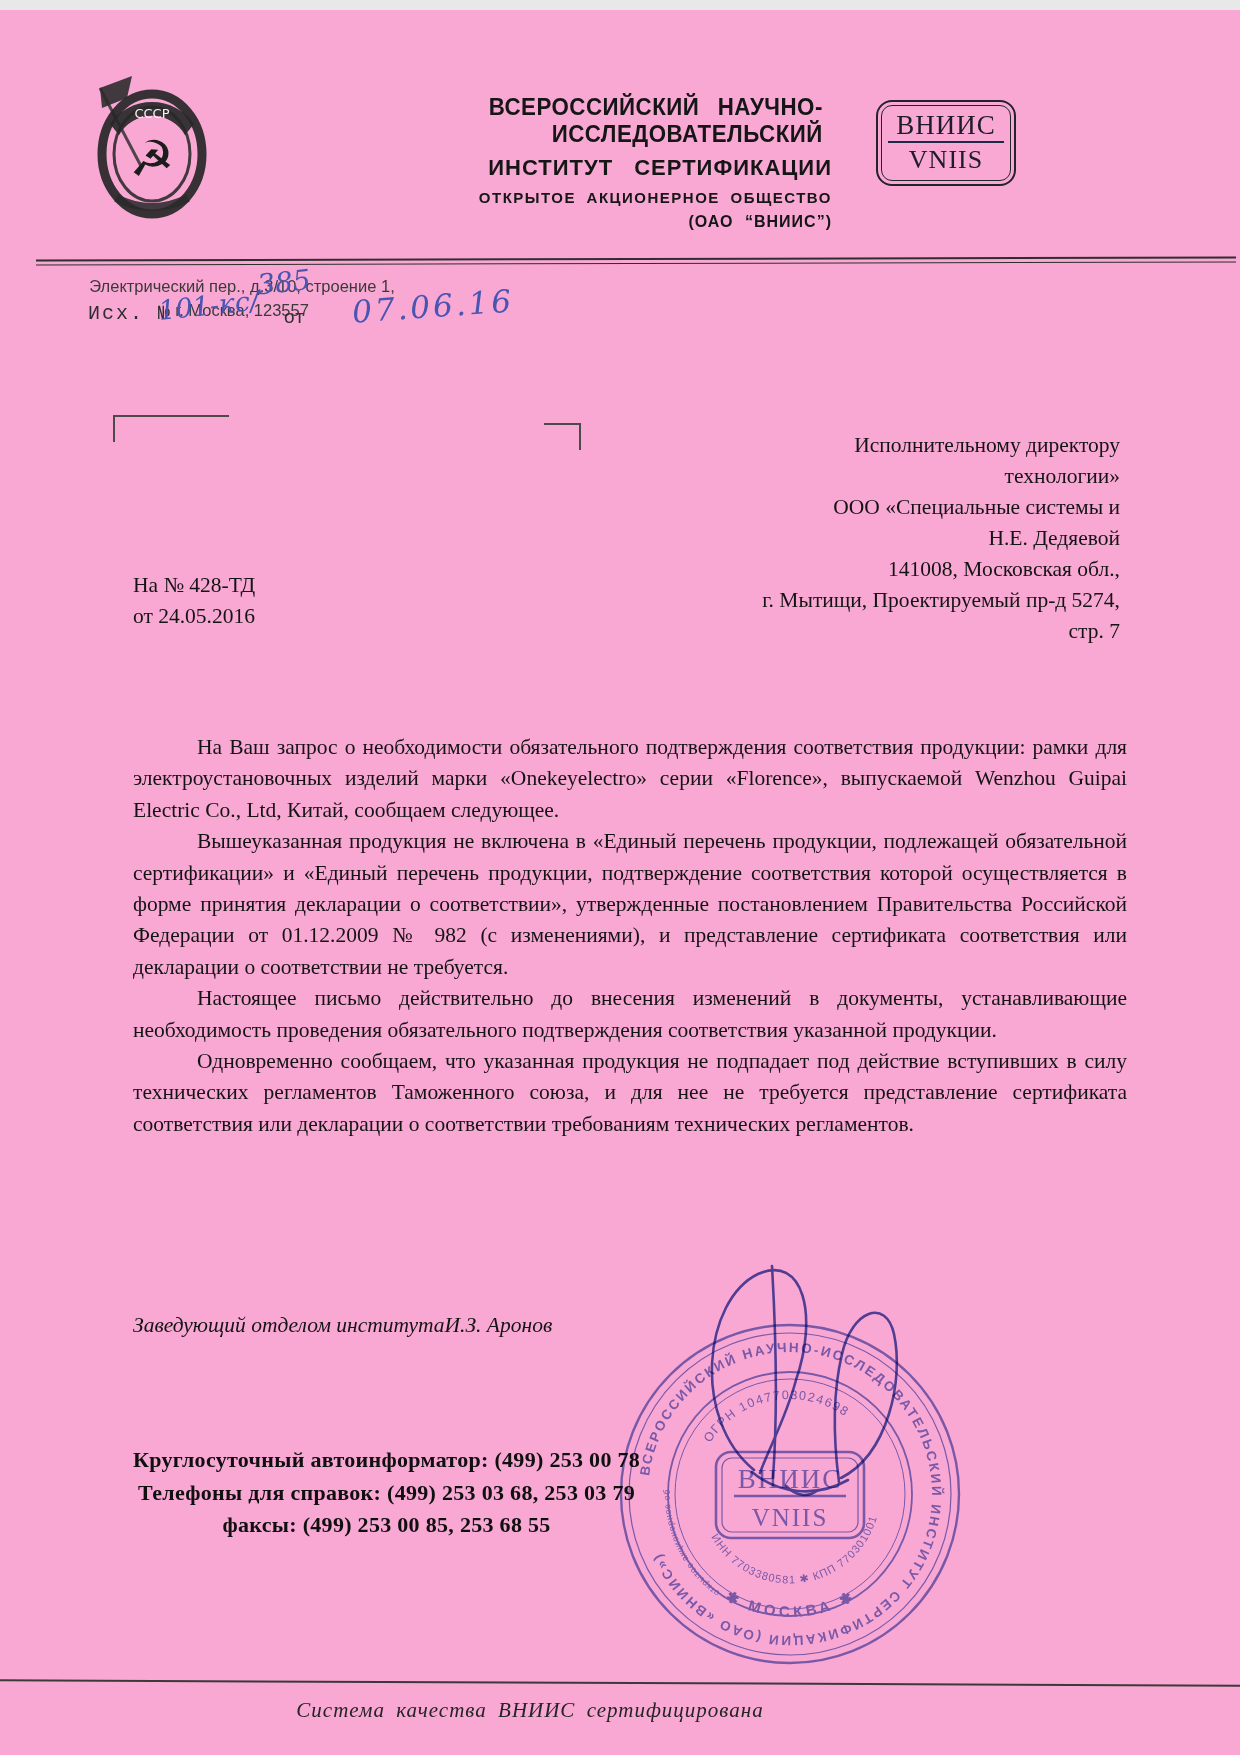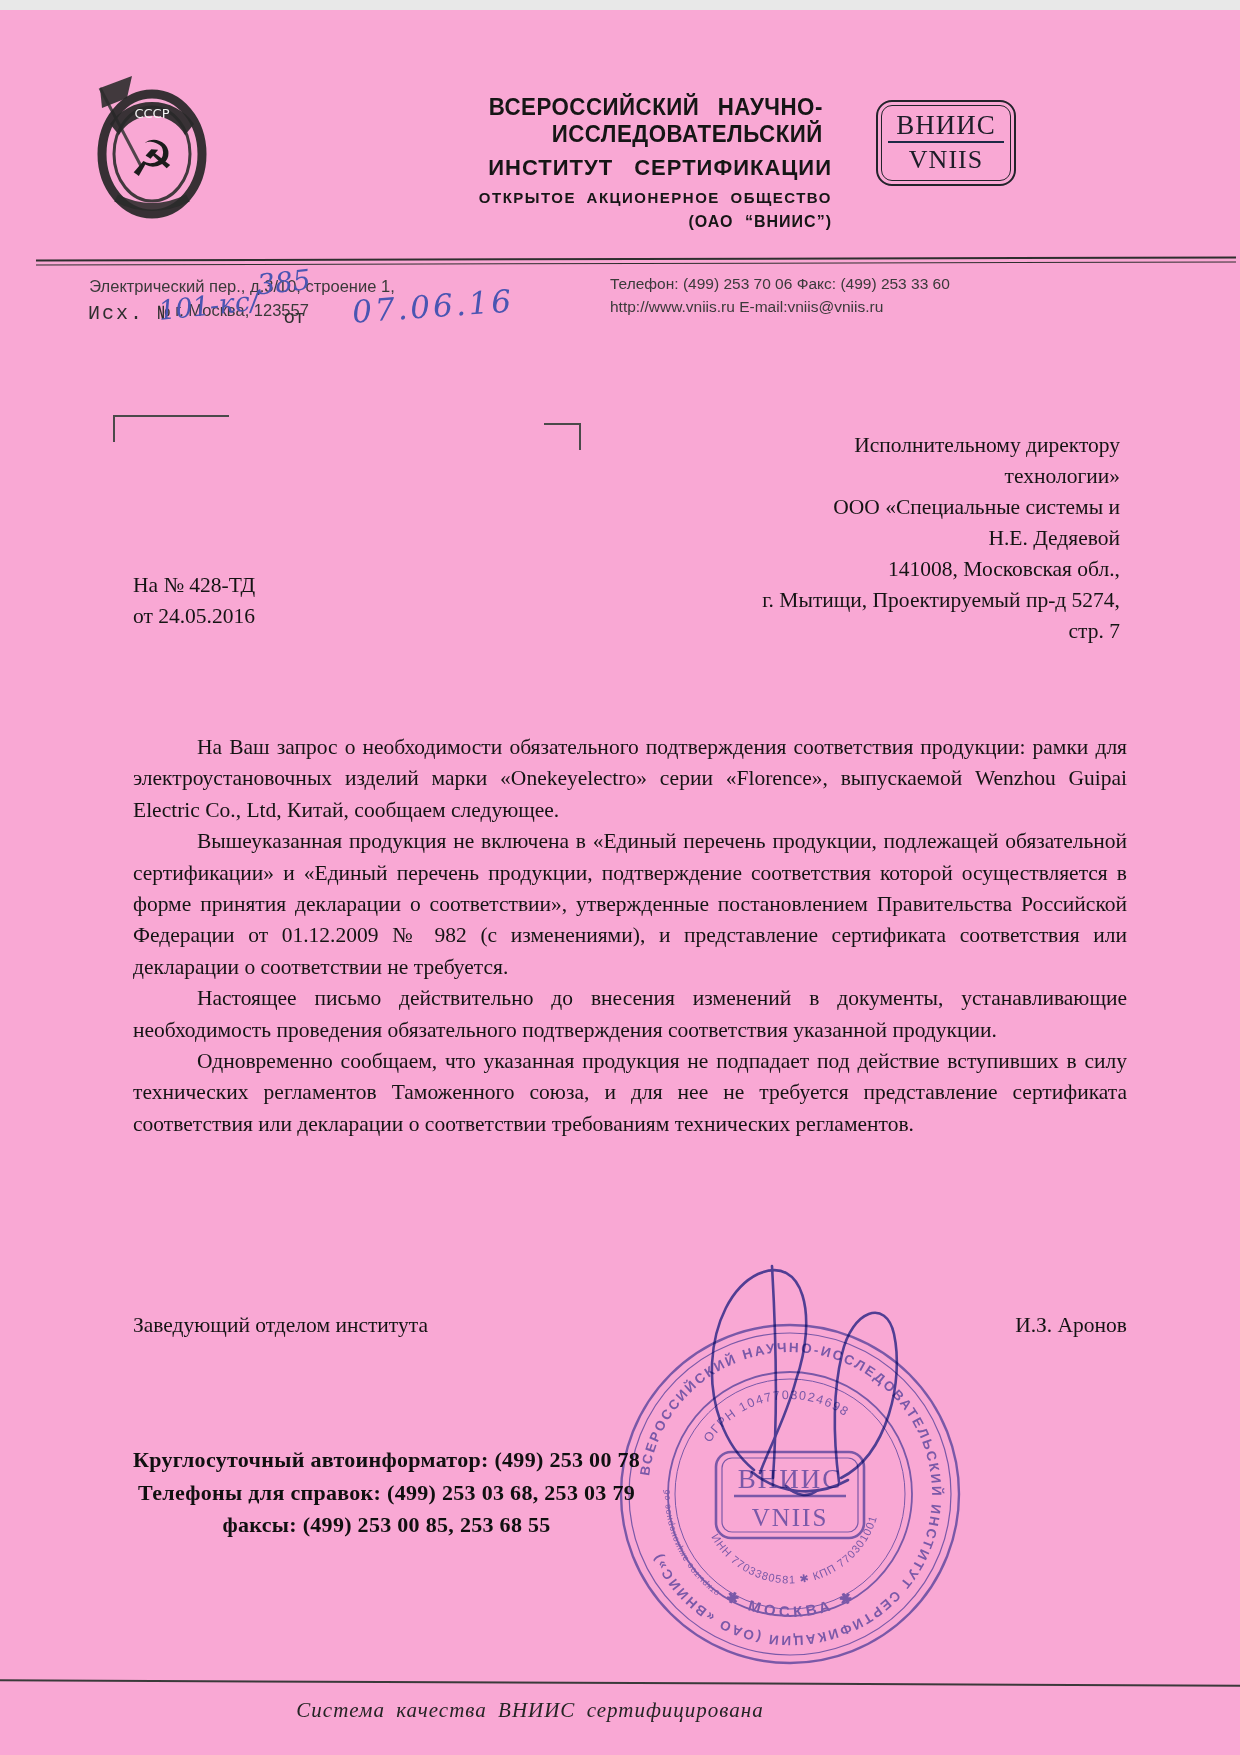--- a/index.html
+++ b/index.html
@@ -55,22 +55,22 @@
   
   .recipient { left:600px; top:420px; width:520px; font-size:21.5px; line-height:31px; color:#141414;text-align:right; }
   .reference { left:133px; top:560px; font-size:21.5px; line-height:31px; color:#141414; }
 
   
   .body-text { left:133px; top:722px; width:994px; font-size:21.5px; line-height:31.4px;
     text-align:justify; color:#141414; }
   .body-text p { text-indent:64px; }
 
   
-  .sign-row { left:133px; top:1303px; width:994px; display:flex; justify-content:space-between;
-    font-size:21.5px; color:#141414; }
+  .sign-row { left:133px; top:1303px; width:994px; display:flex; justify-content:flex-start;
+    font-size:21.5px; color:#141414;font-style:italic; }
 
   
   .contacts-bold { left:133px; top:1434px; font-size:22px; font-weight:bold;
     line-height:32.5px; color:#101010; letter-spacing:0.3px;text-align:center; }
 
   
   .stamp { left:588px; top:1282px; width:404px; height:404px; mix-blend-mode:multiply; opacity:0.85; }
   .sig-ink { left:636px; top:1248px; width:310px; height:280px; mix-blend-mode:multiply; }
 
   
@@ -106,24 +106,20 @@
       <div class="vniis-cyr">ВНИИС</div>
       <div class="vniis-lat">VNIIS</div>
     </div>
   </div>
 
   <div class="abs head-rule"></div>
 
   <div class="abs addr-left">
     <div>Электрический пер., д.3/10, строение 1,</div>
     <div>г. Москва, 123557</div>
-  </div>
-  <div class="abs contact-right">
-    <div>Телефон: (499) 253 70 06  Факс: (499)  253 33 60</div>
-    <div>http://www.vniis.ru  E-mail:vniis@vniis.ru</div>
   </div>
 
   <div class="abs outgoing-label">Исх. №</div>
   <div class="abs hand out-number"><span>101-кс/</span><span class="sup">385</span></div>
   <div class="abs outgoing-ot">от</div>
   <div class="abs hand out-date">07.06.16</div>
 
   <div class="abs crn-left"></div>
   <div class="abs crn-right"></div>
 

